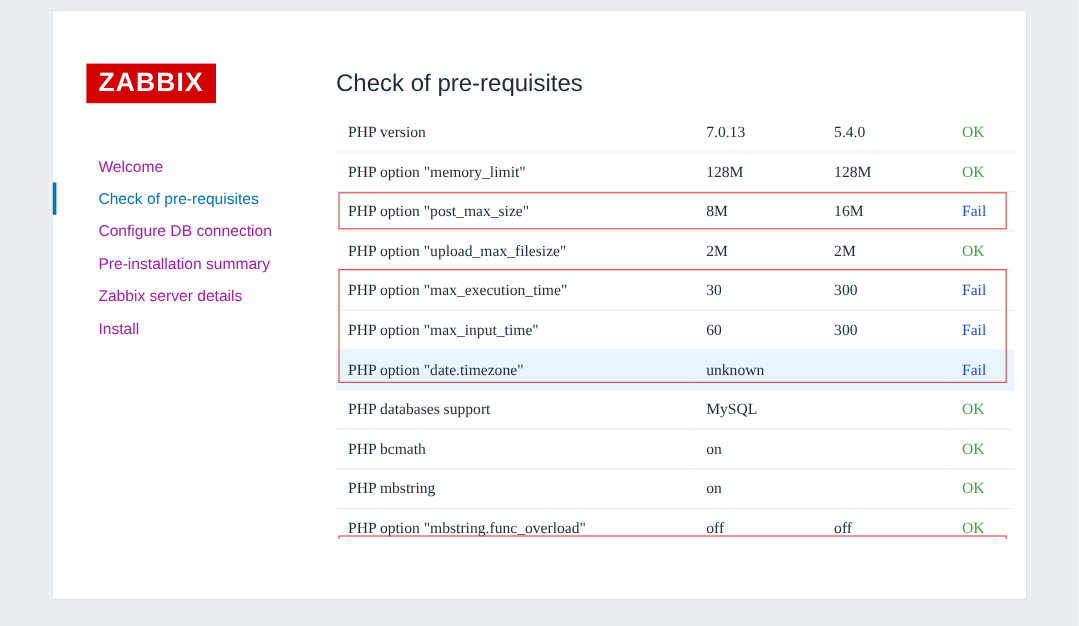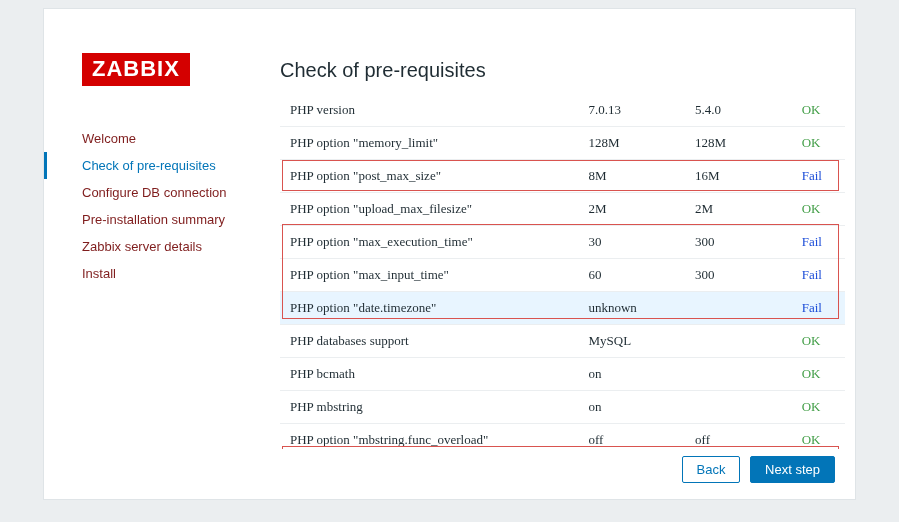--- a/index.html
+++ b/index.html
@@ -18,38 +18,38 @@
   .card {
     background: #fff;
     width: 813px;
     height: 492px;
     border: 1px solid #dfe4e7;
     position: relative;
   }
   .logo {
     position: absolute;
     top: 44px;
-    left: 38px;
+    left: 28px;
     background: #d40000;
     color: #fff;
     font-weight: bold;
     font-size: 22px;
     letter-spacing: 1px;
     padding: 3px 10px 4px 10px;
     font-family: Arial, sans-serif;
   }
   .sidebar {
     position: absolute;
     top: 116px;
     left: 0;
     width: 220px;
   }
   .sidebar-item {
     padding: 6px 0 6px 38px;
-    color: #7f1d1d;
+    color: #a21caf;
     cursor: pointer;
     font-size: 13px;
   }
   .sidebar-item.active {
     color: #0275b8;
     border-left: 3px solid #0275b8;
     padding-left: 35px;
   }
   .main {
     position: absolute;
@@ -217,17 +217,13 @@
           </tbody>
       </table>
       <div id="boxes">
           <div class="redbox" style="top: 66px; height: 31px;"></div>
           <div class="redbox" style="top: 130px; height: 95px;"></div>
           <div class="redbox" style="top: 352px; height: 32px;"></div>
         </div>
     </div>
   </div>
 
-  <div class="footer">
-    <button class="btn btn-secondary">Back</button>
-    <button class="btn btn-primary">Next step</button>
-  </div>
 </div>
 
 </body></html>

